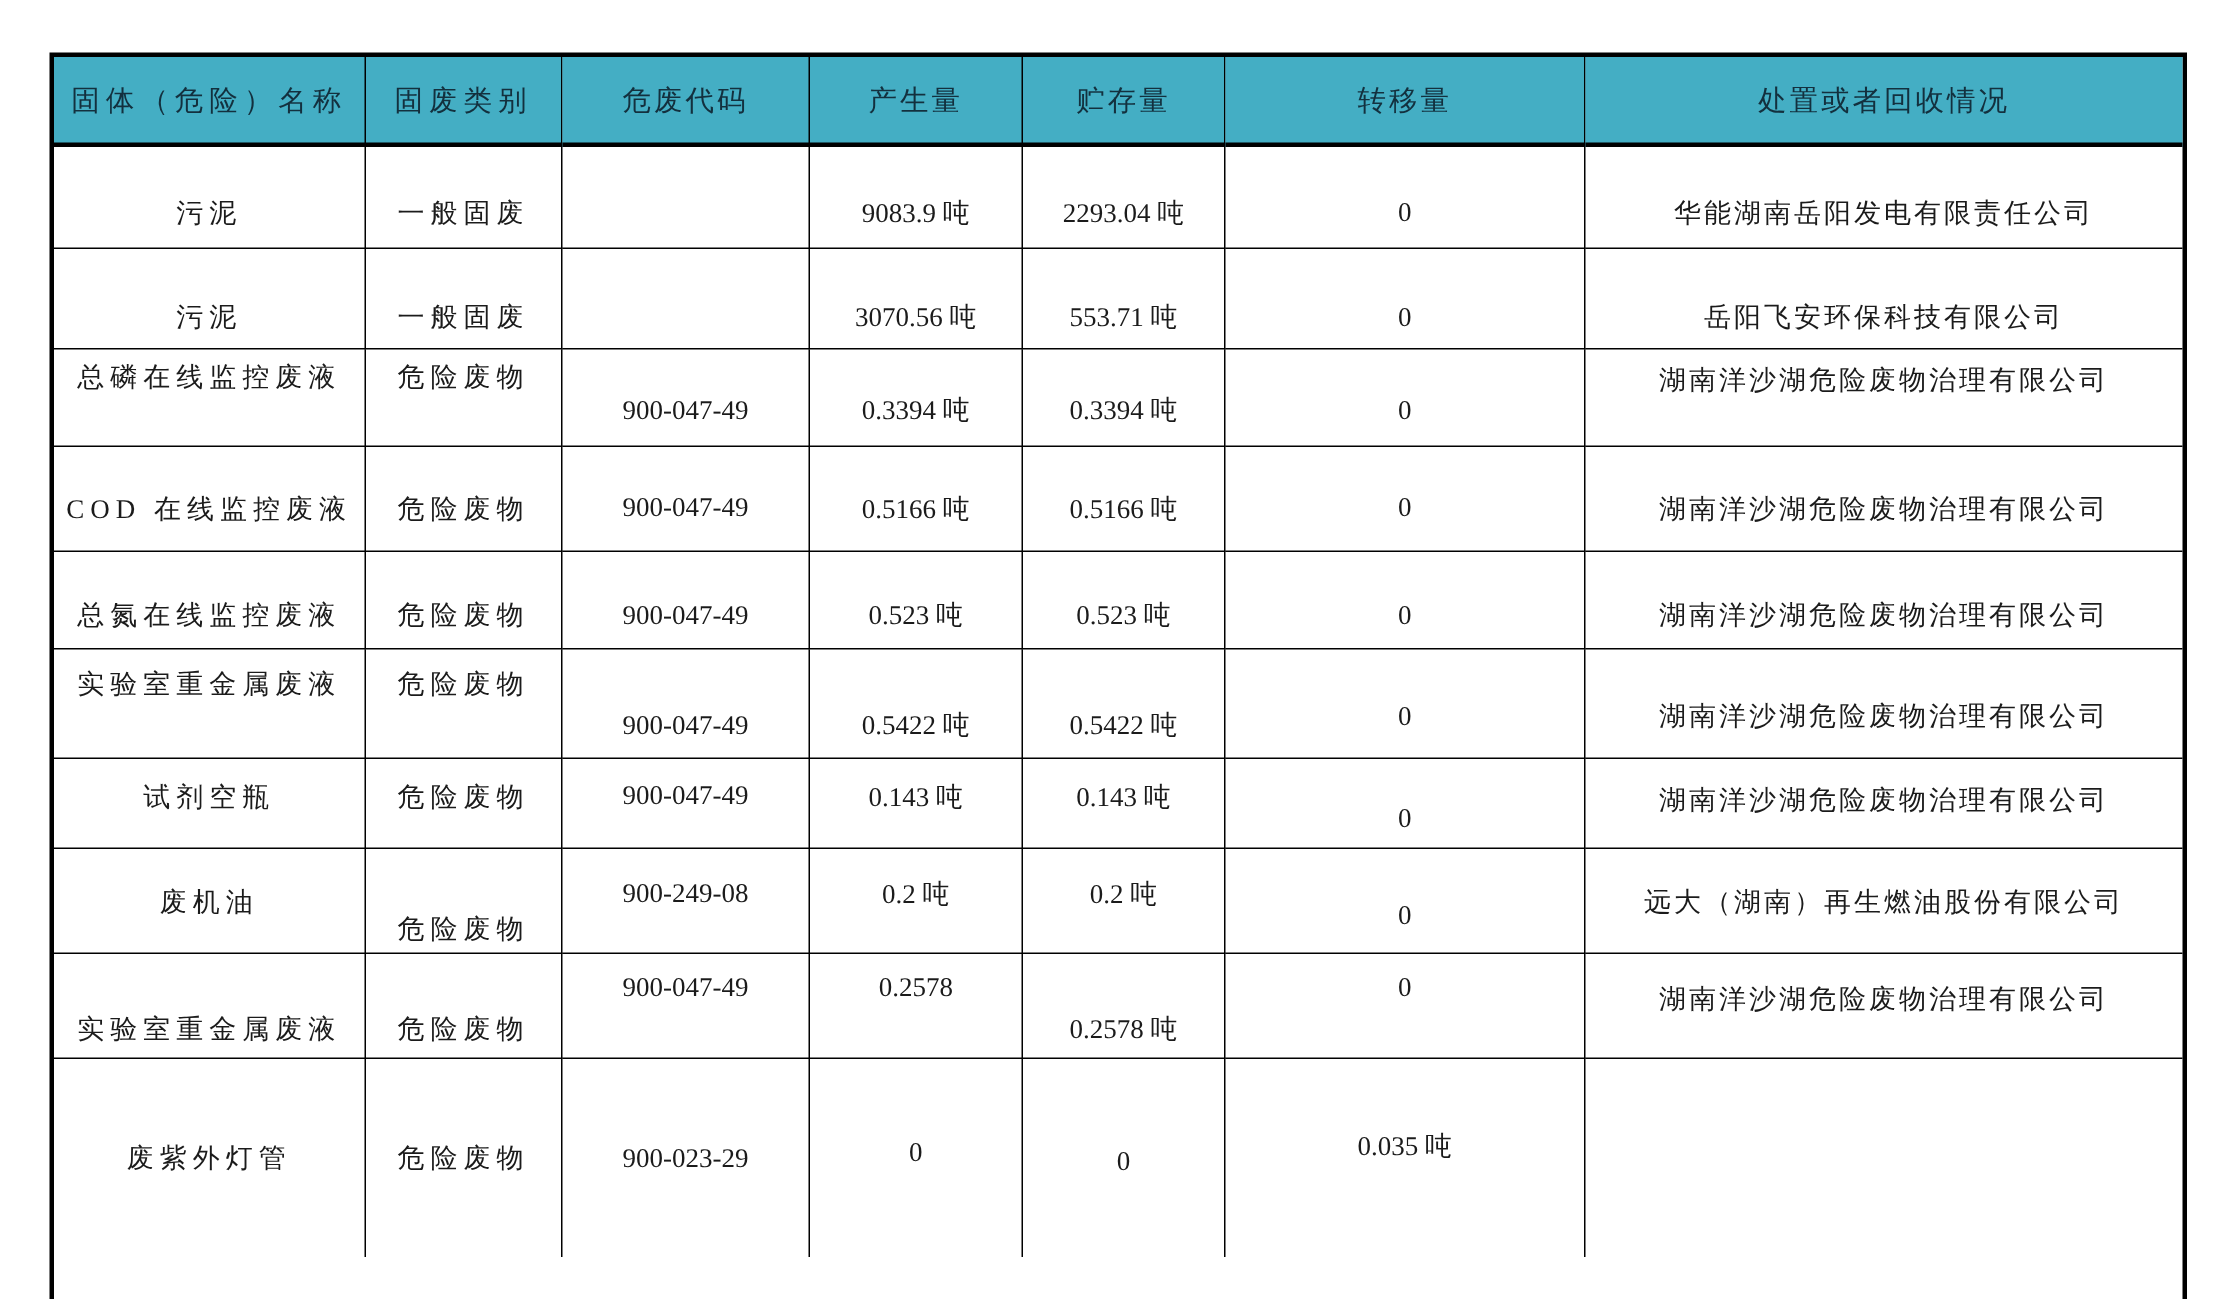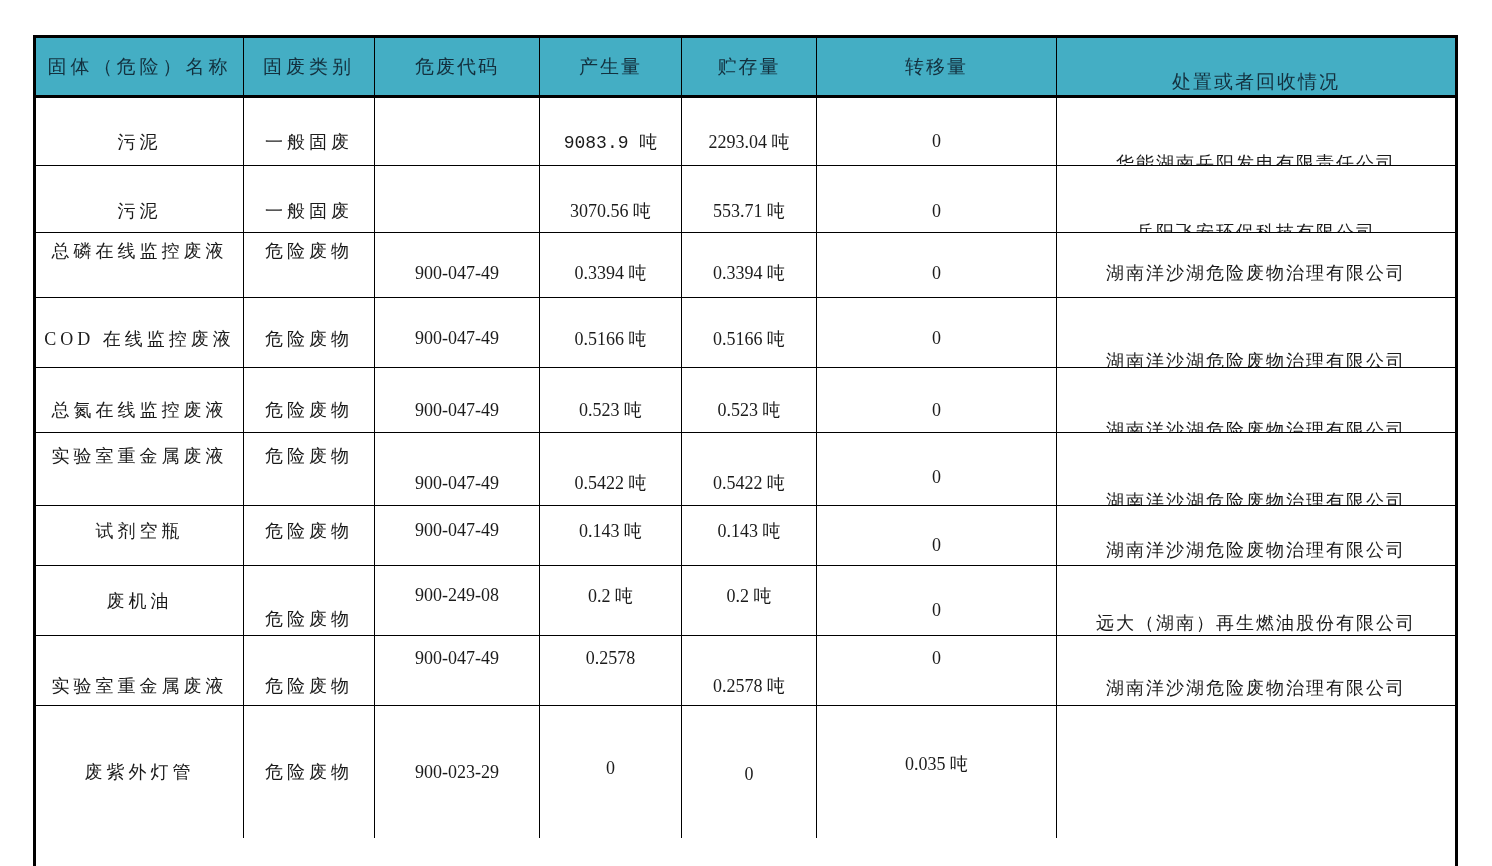--- a/index.html
+++ b/index.html
@@ -40,21 +40,21 @@
   .cell.last-col { border-right: none; }
   .cell.last-row { border-bottom: none; }
   .cell.th {
     background: var(--header-bg, #44AEC4);
     border-bottom: 3px solid #000;
     color: var(--header-text, #13303e);
     font-size: 19px;
     letter-spacing: 2px;
   }
   .cell.c0, .cell.c1 { letter-spacing: 4px; }
-  .cell.c6 { letter-spacing: 2px; align-items: flex-end; }
+  .cell.c6 { letter-spacing: 2px; }
   .cell .txt { white-space: pre; }
   .cell .para {
     white-space: normal;
     text-align: center;
     line-height: 44px;
     letter-spacing: 1px;
     padding: 0 3px;
     width: 100%;
   }
 </style>
@@ -87,21 +87,21 @@
       <div class="cell c0">
         <span class="txt" style="transform: translateY(10px);">污泥</span>
       </div>
       <div class="cell c1">
         <span class="txt" style="transform: translateY(10px);">一般固废</span>
       </div>
       <div class="cell c2">
         <span class="txt"></span>
       </div>
       <div class="cell c3">
-        <span class="txt" style="transform: translateY(10px); font-family: Liberation Mono, monospace;">9083.9 吨</span>
+        <span class="txt" style="transform: translateY(10px);">9083.9 吨</span>
       </div>
       <div class="cell c4">
         <span class="txt" style="transform: translateY(10px);">2293.04 吨</span>
       </div>
       <div class="cell c5">
         <span class="txt" style="transform: translateY(10px);">0</span>
       </div>
       <div class="cell c6 last-col">
         <span class="txt" style="transform: translateY(10px);">华能湖南岳阳发电有限责任公司</span>
       </div>

